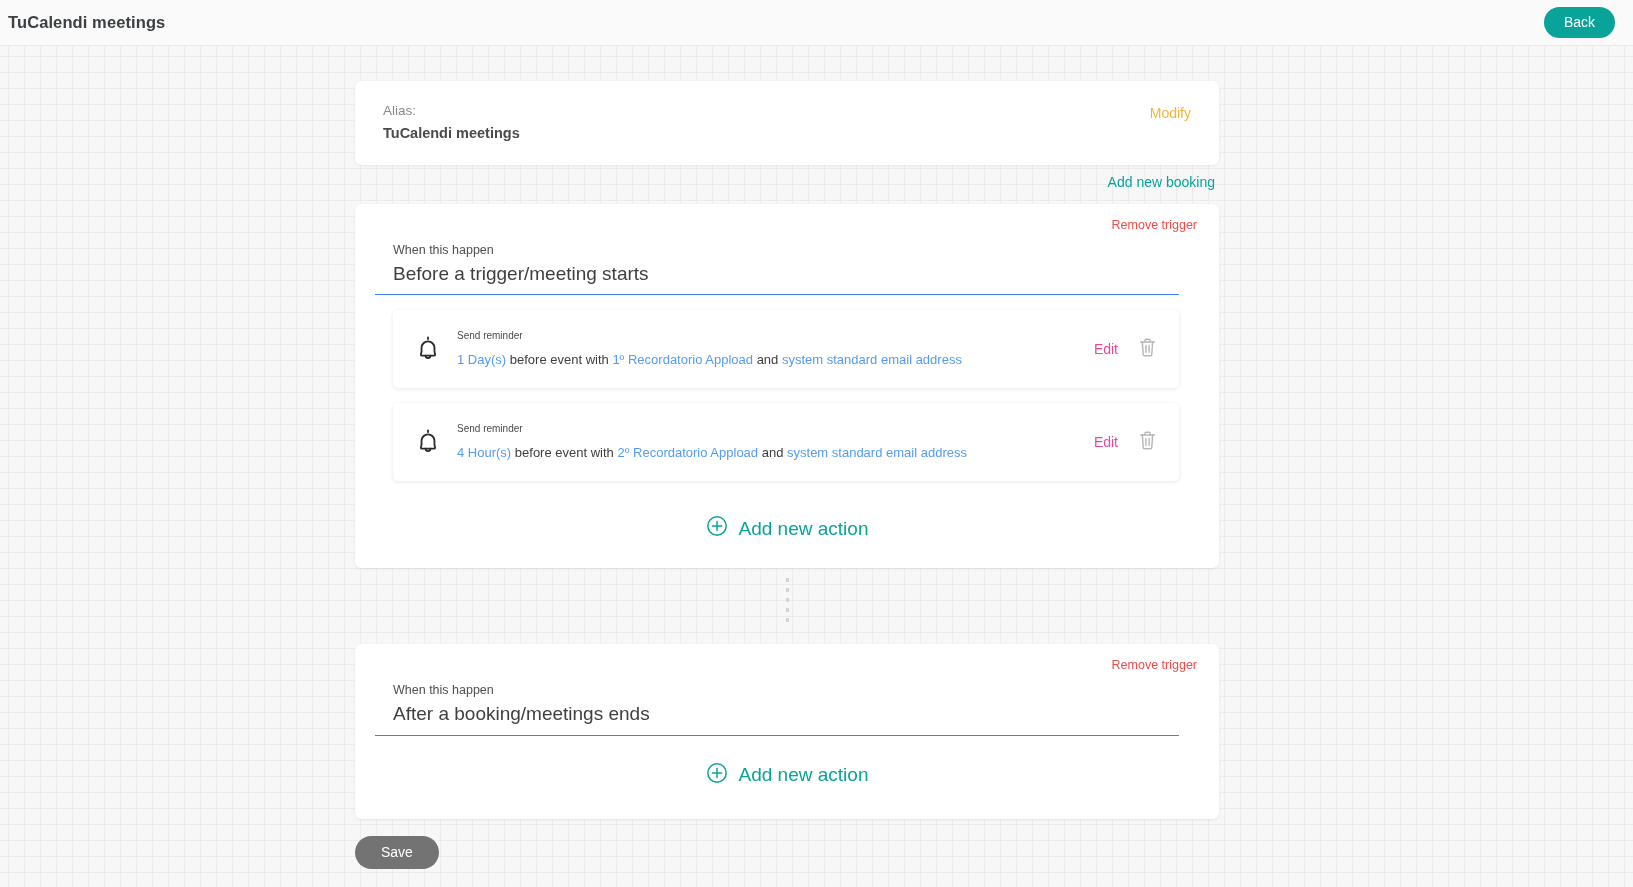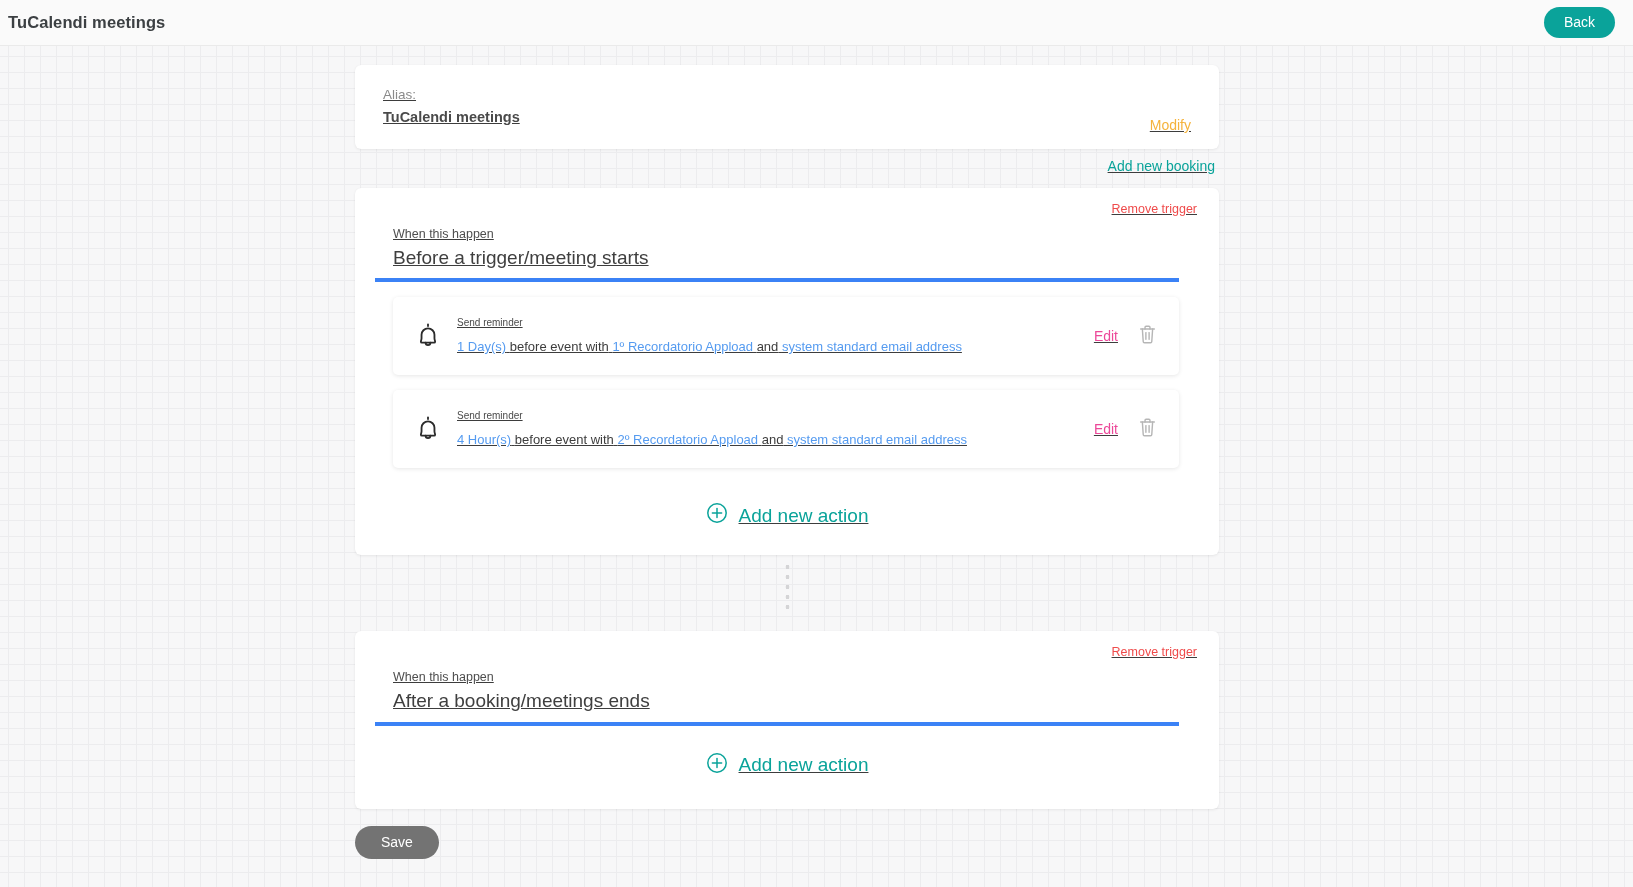--- a/index.html
+++ b/index.html
@@ -55,23 +55,22 @@
   
   .page {
     position: relative;
     width: 100%;
     height: 841px;
   }
 
   .content-col {
     position: absolute;
     left: 355px;
-    top: 0;
+    top: 16px;
     width: 864px;
-    text-decoration: underline;
   }
 
   
   .card {
     background: #ffffff;
     border-radius: 6px;
     box-shadow: 0 1px 3px rgba(0,0,0,0.07), 0 0 1px rgba(0,0,0,0.04);
   }
 
   .alias-card {
@@ -91,21 +90,21 @@
     font-size: 14.5px;
     font-weight: bold;
     color: #4a4a4a;
     line-height: 1.45;
     margin-top: 2px;
   }
   .modify-link {
     font-size: 14px;
     color: #f5b33c;
     cursor: pointer;
-    margin-top: 32px;
+    margin-top: 4px;
     text-decoration: none;
     text-align: right;
   }
 
   .add-trigger-row {
     display: flex;
     justify-content: flex-end;
     padding: 9px 4px 0 0;
   }
   .add-trigger-link {
@@ -126,21 +125,21 @@
     padding-right: 2px;
   }
   .remove-trigger-link {
     font-size: 12.5px;
     color: #ef4b4b;
     cursor: pointer;
     text-decoration: none;
   }
   .trigger-head {
     padding: 9px 0 0 18px;
-    border-bottom: 4px solid #3b82f6;
+    border-bottom: 1px solid #3b82f6;
     margin: 0 20px 0 0;
   }
   .when-label {
     font-size: 12.5px;
     color: #4e4e4e;
     line-height: 1.5;
   }
   .trigger-title {
     font-size: 19px;
     color: #3f3f3f;

